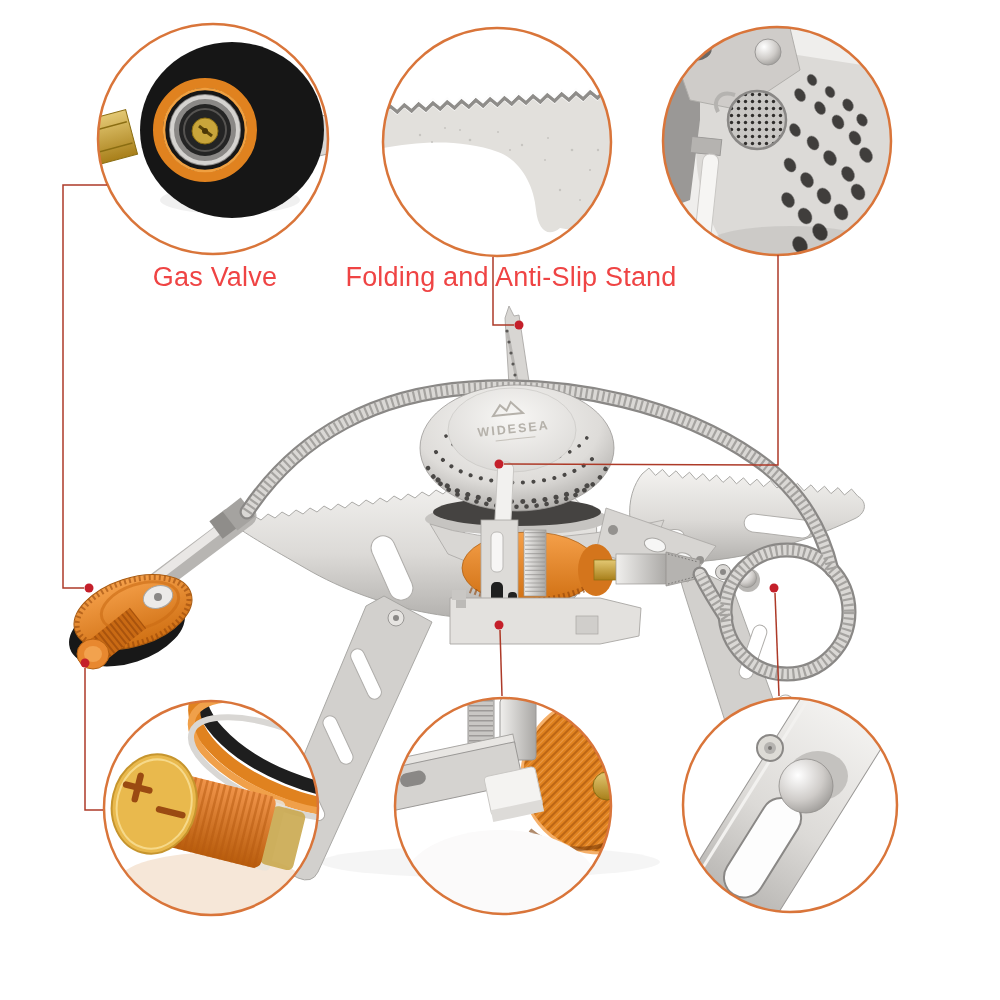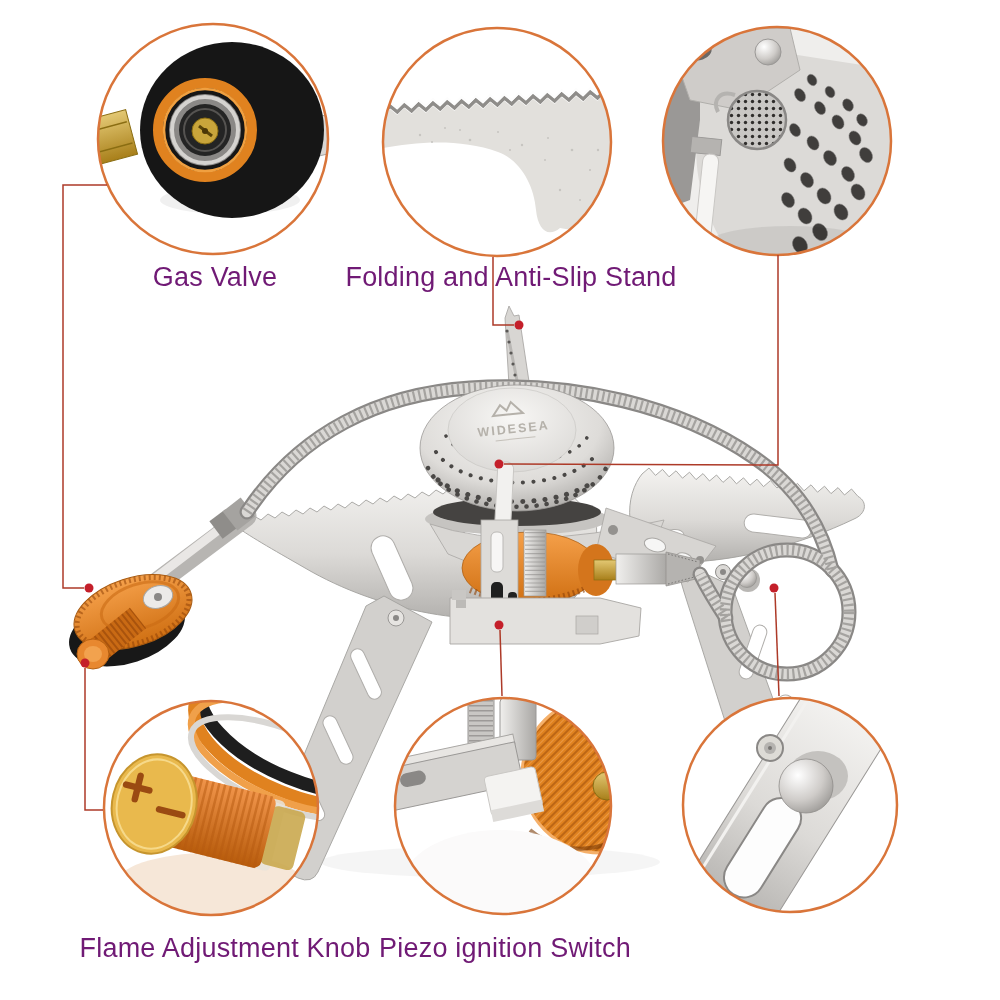--- a/index.html
+++ b/index.html
@@ -1,20 +1,20 @@
 <!DOCTYPE html>
 <html><head>
 <meta charset="utf-8">
 <style>
   html,body{margin:0;padding:0;background:#ffffff;}
   .stage{position:relative;width:1000px;height:1000px;background:#ffffff;overflow:hidden;
          font-family:"Liberation Sans",sans-serif;}
   .stage svg{position:absolute;left:0;top:0;}
   .callout-label{position:absolute;transform:translateX(-50%);white-space:nowrap;
-         font-size:27px;line-height:30px;color:#701a75;letter-spacing:0.2px;}
+         font-size:27px;line-height:30px;color:#ef4444;letter-spacing:0.2px;}
 </style>
 </head>
 <body>
 
 <div class="stage">
 
 <svg width="1000" height="1000" viewBox="0 0 1000 1000">
 <defs>
   <linearGradient id="silverV" x1="0" y1="0" x2="0" y2="1">
     <stop offset="0" stop-color="#f4f3f1"></stop>
@@ -404,16 +404,14 @@
   <circle cx="519" cy="325" r="4.5"></circle>
   <circle cx="499" cy="464" r="4.5"></circle>
   <circle cx="85" cy="663" r="4.5"></circle>
   <circle cx="499" cy="625" r="4.5"></circle>
   <circle cx="774" cy="588" r="4.5"></circle>
 </g>
 </svg>
 
 <div class="callout-label" style="left:215px;top:262px;">Gas Valve</div>
 <div class="callout-label" style="left:511px;top:262px;">Folding and Anti-Slip Stand</div>
-<div class="callout-label" style="left:225px;top:933px;">Flame Adjustment Knob</div>
-<div class="callout-label" style="left:505px;top:933px;">Piezo ignition Switch</div>
 
 </div>
 
 </body></html>

